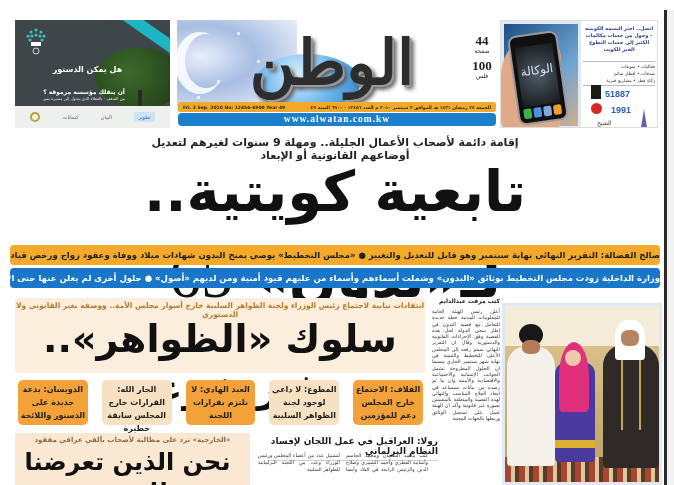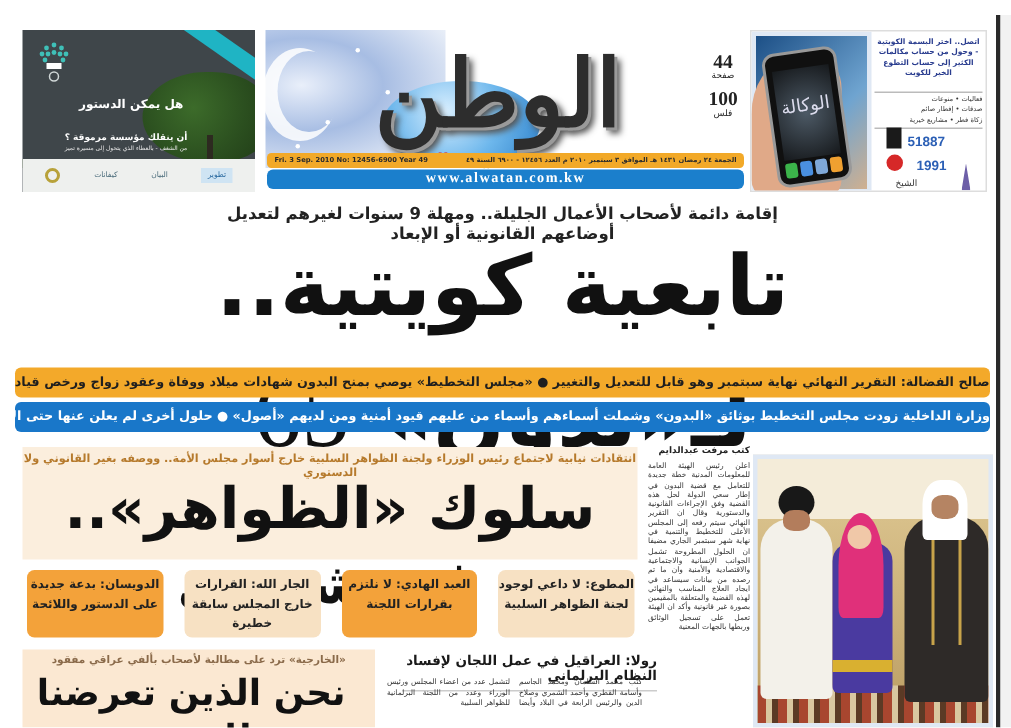--- a/index.html
+++ b/index.html
@@ -208,20 +208,21 @@
   <span class="num">65</span>
 </div>
 <div class="abs bar-orange">صالح الفضالة: التقرير النهائي نهاية سبتمبر وهو قابل للتعديل والتغيير ● «مجلس التخطيط» يوصي بمنح البدون شهادات ميلاد ووفاة وعقود زواج ورخص قيادة وحق العمل والتعليم والعلاج</div>
 <div class="abs bar-blue">وزارة الداخلية زودت مجلس التخطيط بوثائق «البدون» وشملت أسماءهم وأسماء من عليهم قيود أمنية ومن لديهم «أصول» ● حلول أخرى لم يعلن عنها حتى الآن ويتم دراستها لعلاج القضية علاجاً نهائياً</div>
 
 <div class="abs feature">
   <div class="deck">انتقادات نيابية لاجتماع رئيس الوزراء ولجنة الظواهر السلبية خارج أسوار مجلس الأمة.. ووصفه بغير القانوني ولا الدستوري</div>
   <div class="head">سلوك «الظواهر».. غير شرعي</div>
 </div>
 <div class="abs boxes">
+  <div class="box o">الفلاف: الاجتماع خارج المجلس دعم للمؤزمين</div>
   <div class="box c">المطوع: لا داعي لوجود لجنة الظواهر السلبية</div>
   <div class="box o">العبد الهادي: لا نلتزم بقرارات اللجنة</div>
   <div class="box c">الجار الله: القرارات خارج المجلس سابقة خطيرة</div>
   <div class="box o">الدويسان: بدعة جديدة على الدستور واللائحة</div>
 </div>
 
 <div class="abs feature2">
   <div class="deck">«الخارجية» ترد على مطالبة لأصحاب بألفي عراقي مفقود</div>
   <div class="head">نحن الذين تعرضنا للغزو..</div>
 </div>

